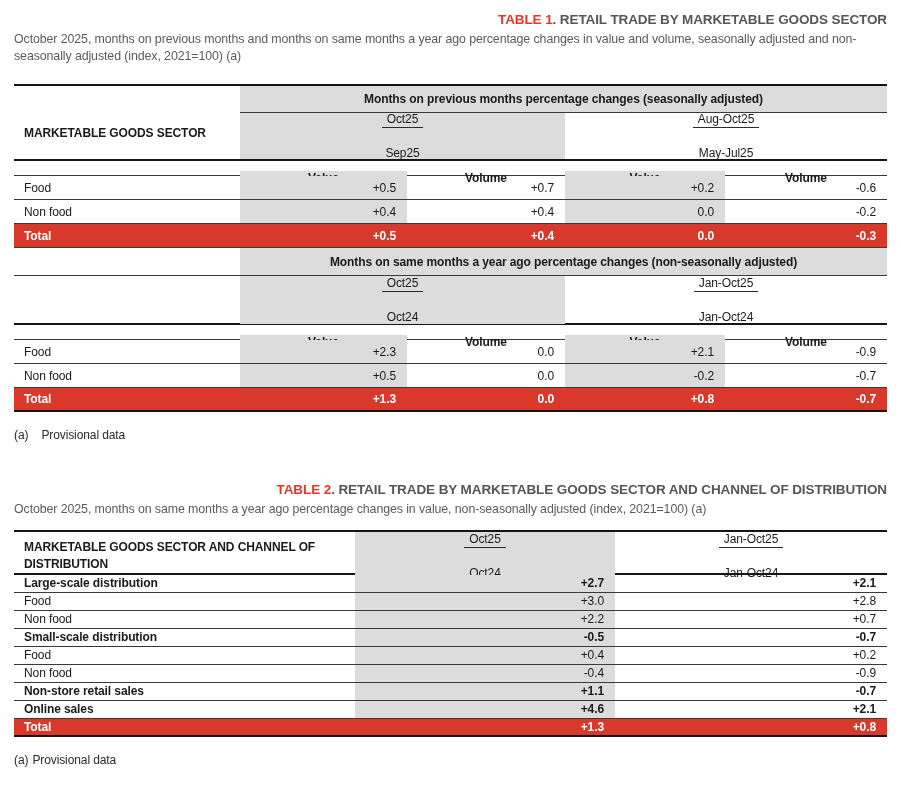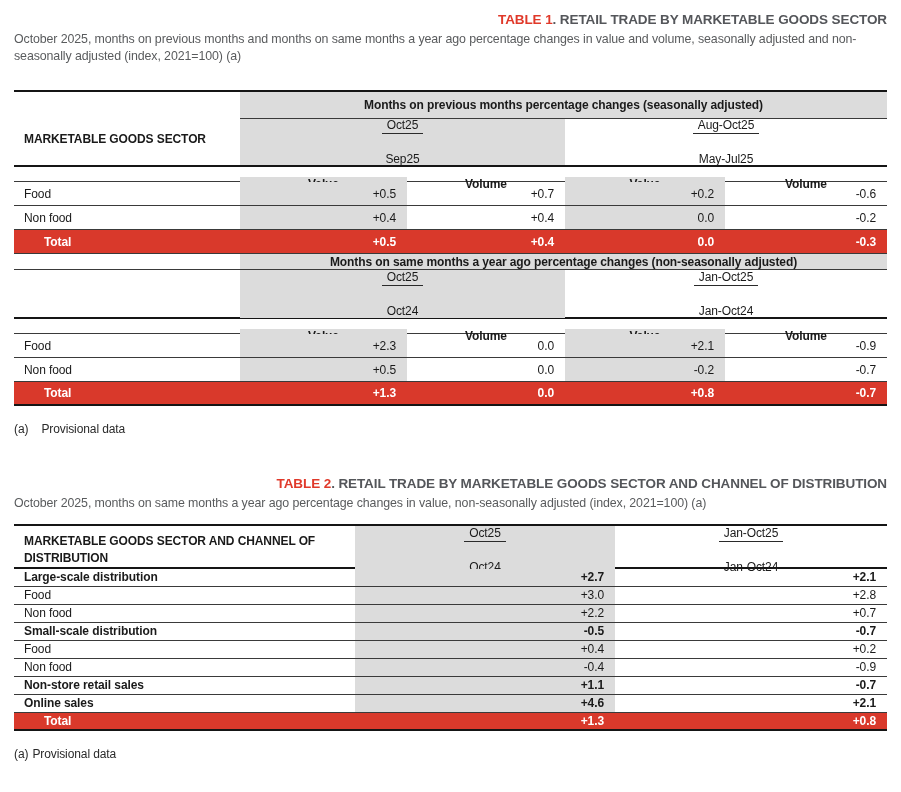--- a/index.html
+++ b/index.html
@@ -8,21 +8,21 @@
     width:901px; height:792px;
     font-family:"Liberation Sans", sans-serif;
     color:#1a1a1a;
     letter-spacing:-0.1px;
   }
   .page { position:relative; width:901px; height:792px; padding:12px 14px 0 14px; overflow:hidden; }
 
   .doc-title { font-size:13.5px; font-weight:bold; color:#54565a; margin-bottom:4px; white-space:nowrap;text-align:right; }
   .doc-title .red { color:#e0392a; }
   .subtitle { font-size:12.4px; color:#595b5d; line-height:16.5px; max-width:848px; }
-  .subtitle.t1sub { margin-bottom:26px; }
+  .subtitle.t1sub { margin-bottom:20px; }
   .subtitle.t2sub { margin-bottom:12px; }
 
   .tbl { width:873px; }
   .r { display:grid; }
   .t1 .r { grid-template-columns:226px 167px 158px 160px 162px; }
   .t2 .r { grid-template-columns:341px 260px 272px; }
 
   .gray { background:#dcdcdc; }
   .thick-top { border-top:2px solid #151515; }
   .thick-bot { border-bottom:2px solid #151515; }
@@ -37,38 +37,38 @@
                  font-weight:bold; font-size:12px; }
   .group-row { display:flex; height:46px; }
   .group { display:flex; flex-direction:column; align-items:center; justify-content:center;
            font-size:12px;gap:16px; }
   .gA { width:325px; }
   .gB { width:322px; }
   .frac-top { display:inline-block; border-bottom:1px solid #2a2a2a; padding:0 5px 1px 5px; }
   .frac-bot { padding-top:2px; }
 
   
-  .span-row { height:16px; }
+  .span-row { height:28px; }
   .span-cell { grid-column:2 / 6; display:flex; align-items:center; justify-content:center;
                font-weight:bold; font-size:12px; }
   .grp-row { height:47px; }
   .grp-a { grid-column:2 / 4; }
   .grp-b { grid-column:4 / 6; }
 
   .vv { height:17px; font-weight:bold; }
   .c-mid { display:flex; align-items:center; justify-content:center; font-size:12px;margin-top:10px; }
 
   .drow { height:24px; }
   .t2 .drow { height:18px; }
   .c-label { display:flex; align-items:center; padding-left:10px; font-size:12px; }
   .c-val { display:flex; align-items:center; justify-content:flex-end; padding-right:11px; font-size:12px; }
   .bold .c-label, .bold .c-val { font-weight:bold; }
 
   .total-row { background:#d9392b; }
-  .total-row .c-label, .total-row .c-val { color:#ffffff; font-weight:bold;margin-left:20px; }
+  .total-row .c-label, .total-row .c-val { color:#ffffff; font-weight:bold; }
 
   
   .t2-head { height:45px; }
   .t2-stub { display:flex; align-items:center; padding-left:10px; padding-right:30px;
              font-weight:bold; font-size:12px; line-height:17px; }
   .t2 .group { height:100%; }
 
   .footnote { font-size:12px; color:#2a2a2a; margin-top:16px; }
   .fn-gap-wide { margin-left:13px; }
   .fn-gap-narrow { margin-left:4px; }

